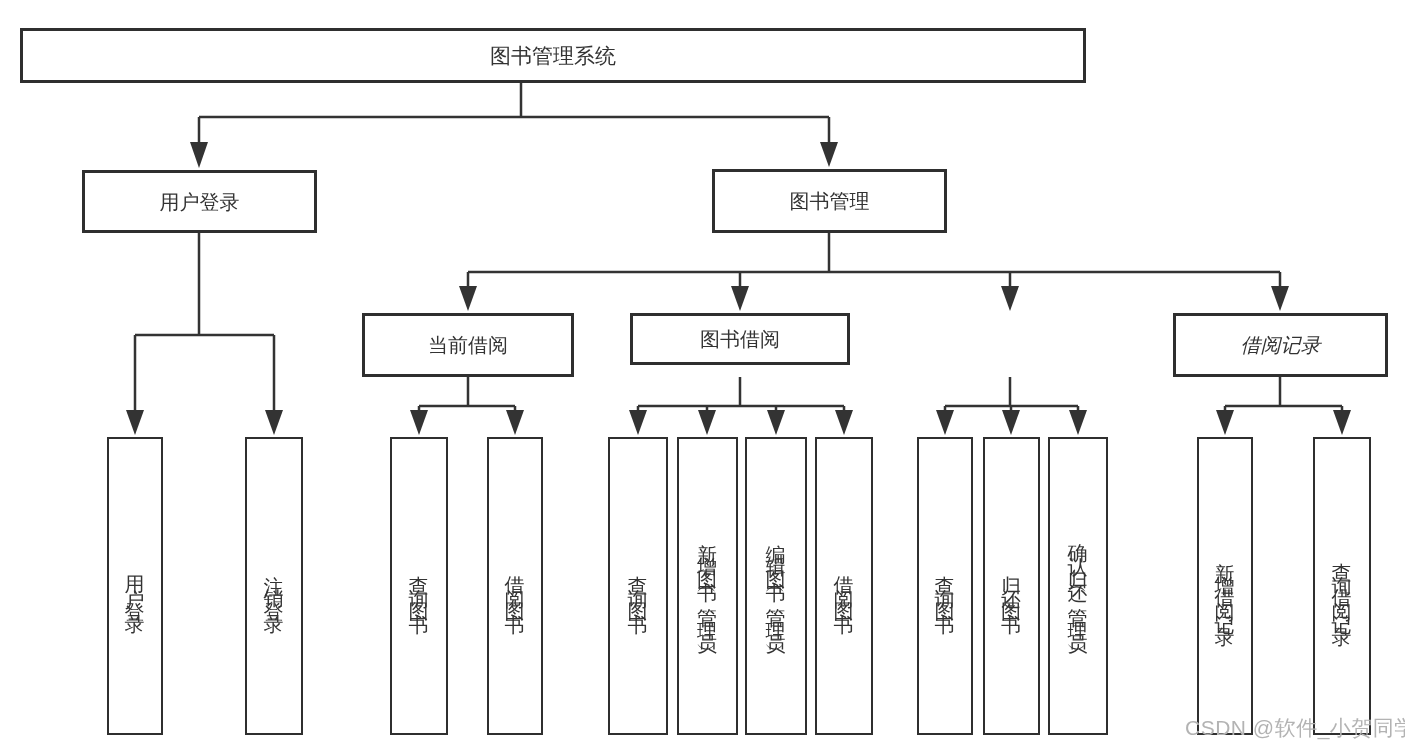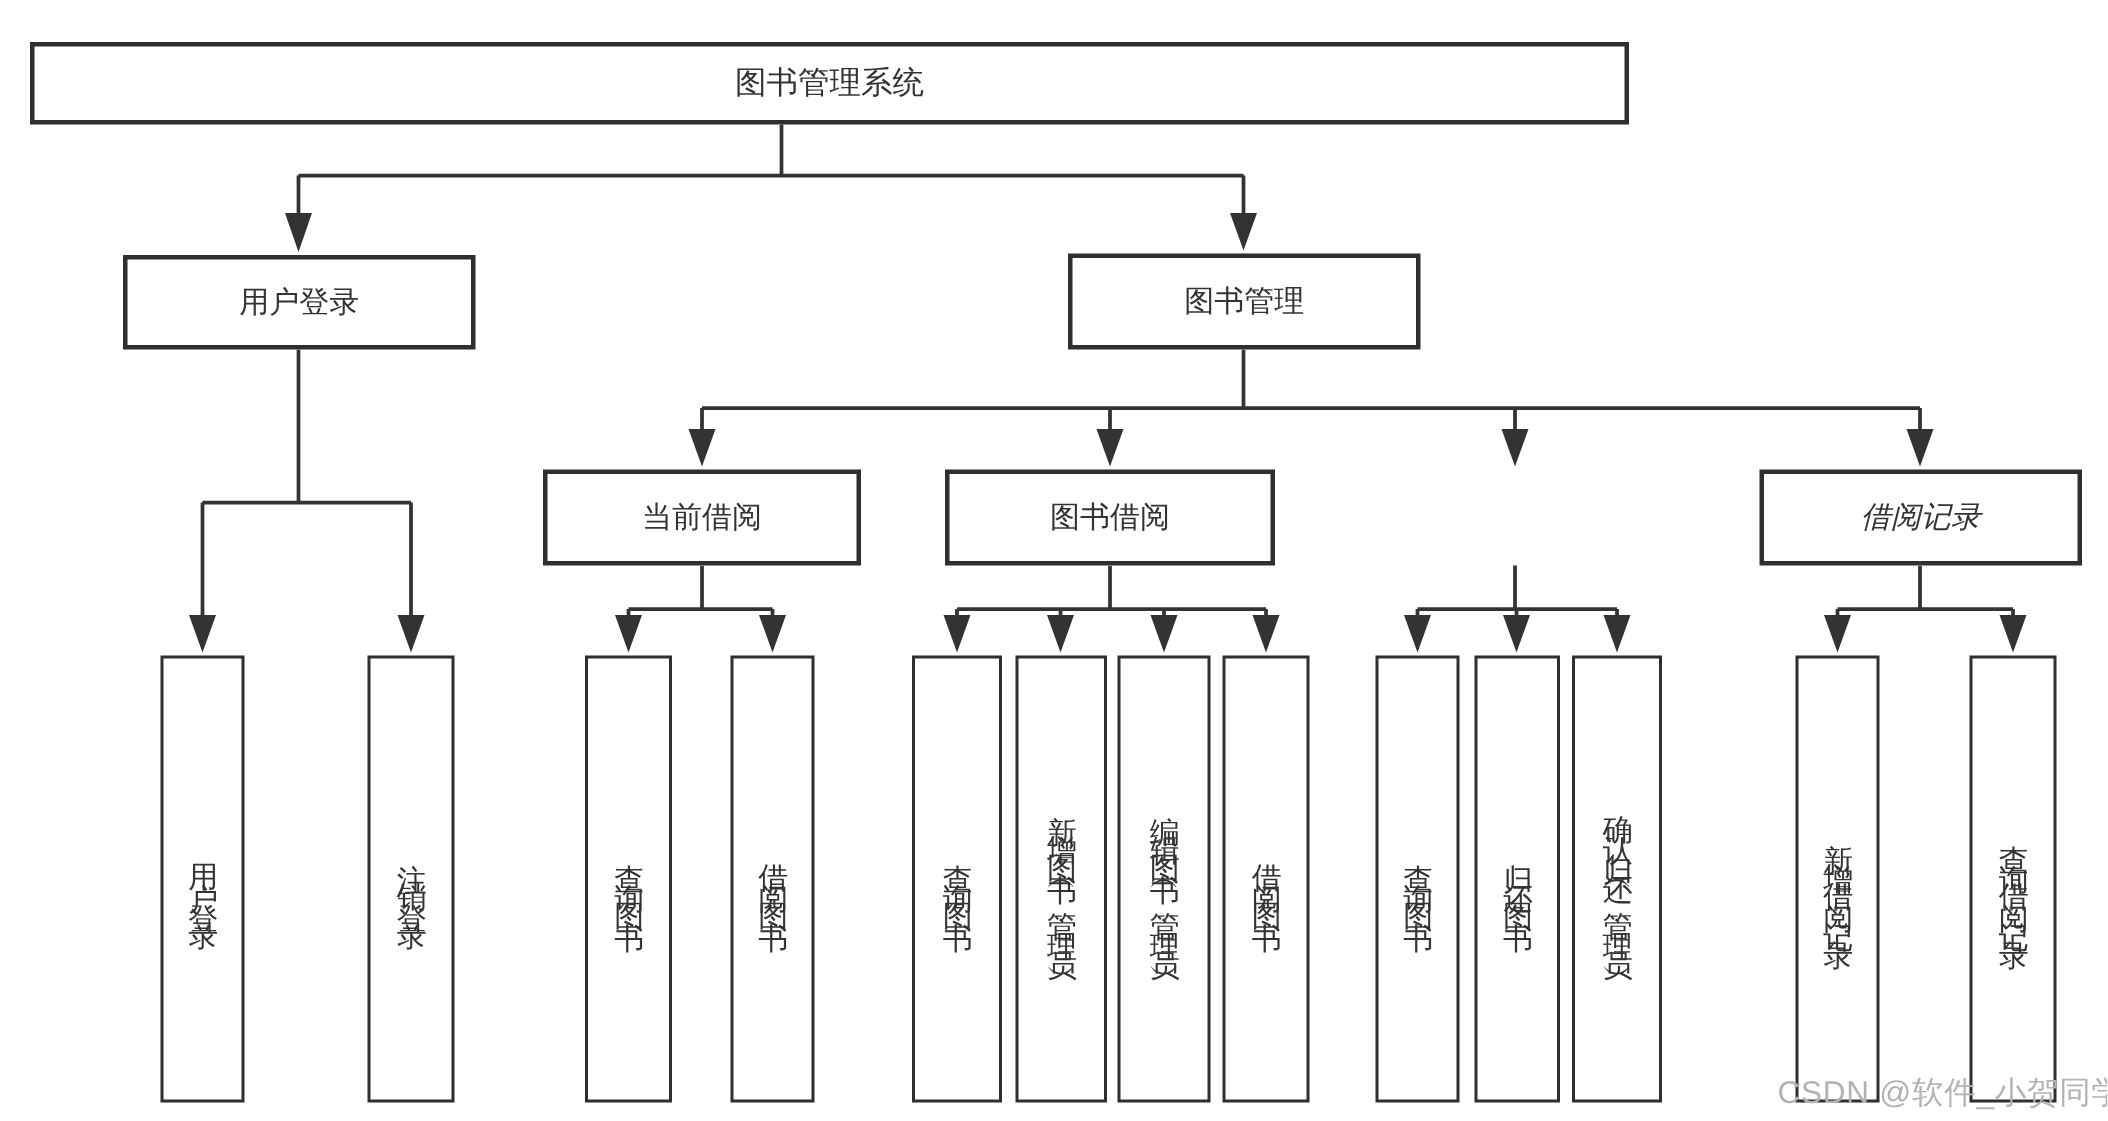--- a/index.html
+++ b/index.html
@@ -82,21 +82,21 @@
       <polygon class="arrow" points="1333,410 1351,410 1342,435"></polygon>
     </g>
   </svg>
 
   <div class="node root-node" style="left:20px; top:13px; width:1066px; height:55px;margin-top:15px;">图书管理系统</div>
 
   <div class="node" style="left:82px; top:170px; width:235px; height:63px;">用户登录</div>
   <div class="node" style="left:712px; top:169px; width:235px; height:64px;">图书管理</div>
 
   <div class="node" style="left:362px; top:313px; width:212px; height:64px;">当前借阅</div>
-  <div class="node" style="left:630px; top:313px; width:220px; height:64px;">图书借阅</div>
+  <div class="node" style="left:630px; top:313px; width:220px; height:52px;">图书借阅</div>
   <div class="node" style="left:1173px; top:313px; width:215px; height:64px;font-style:italic;">借阅记录</div>
 
   <div class="node vnode" style="left:107px; top:437px; width:56px; height:298px;">用户登录</div>
   <div class="node vnode" style="left:245px; top:437px; width:58px; height:298px;">注销登录</div>
 
   <div class="node vnode" style="left:390px; top:437px; width:58px; height:298px;">查询图书</div>
   <div class="node vnode" style="left:487px; top:437px; width:56px; height:298px;">借阅图书</div>
 
   <div class="node vnode" style="left:608px; top:437px; width:60px; height:298px;">查询图书</div>
   <div class="node vnode" style="left:677px; top:437px; width:61px; height:298px;">新增图书（管理员）</div>

